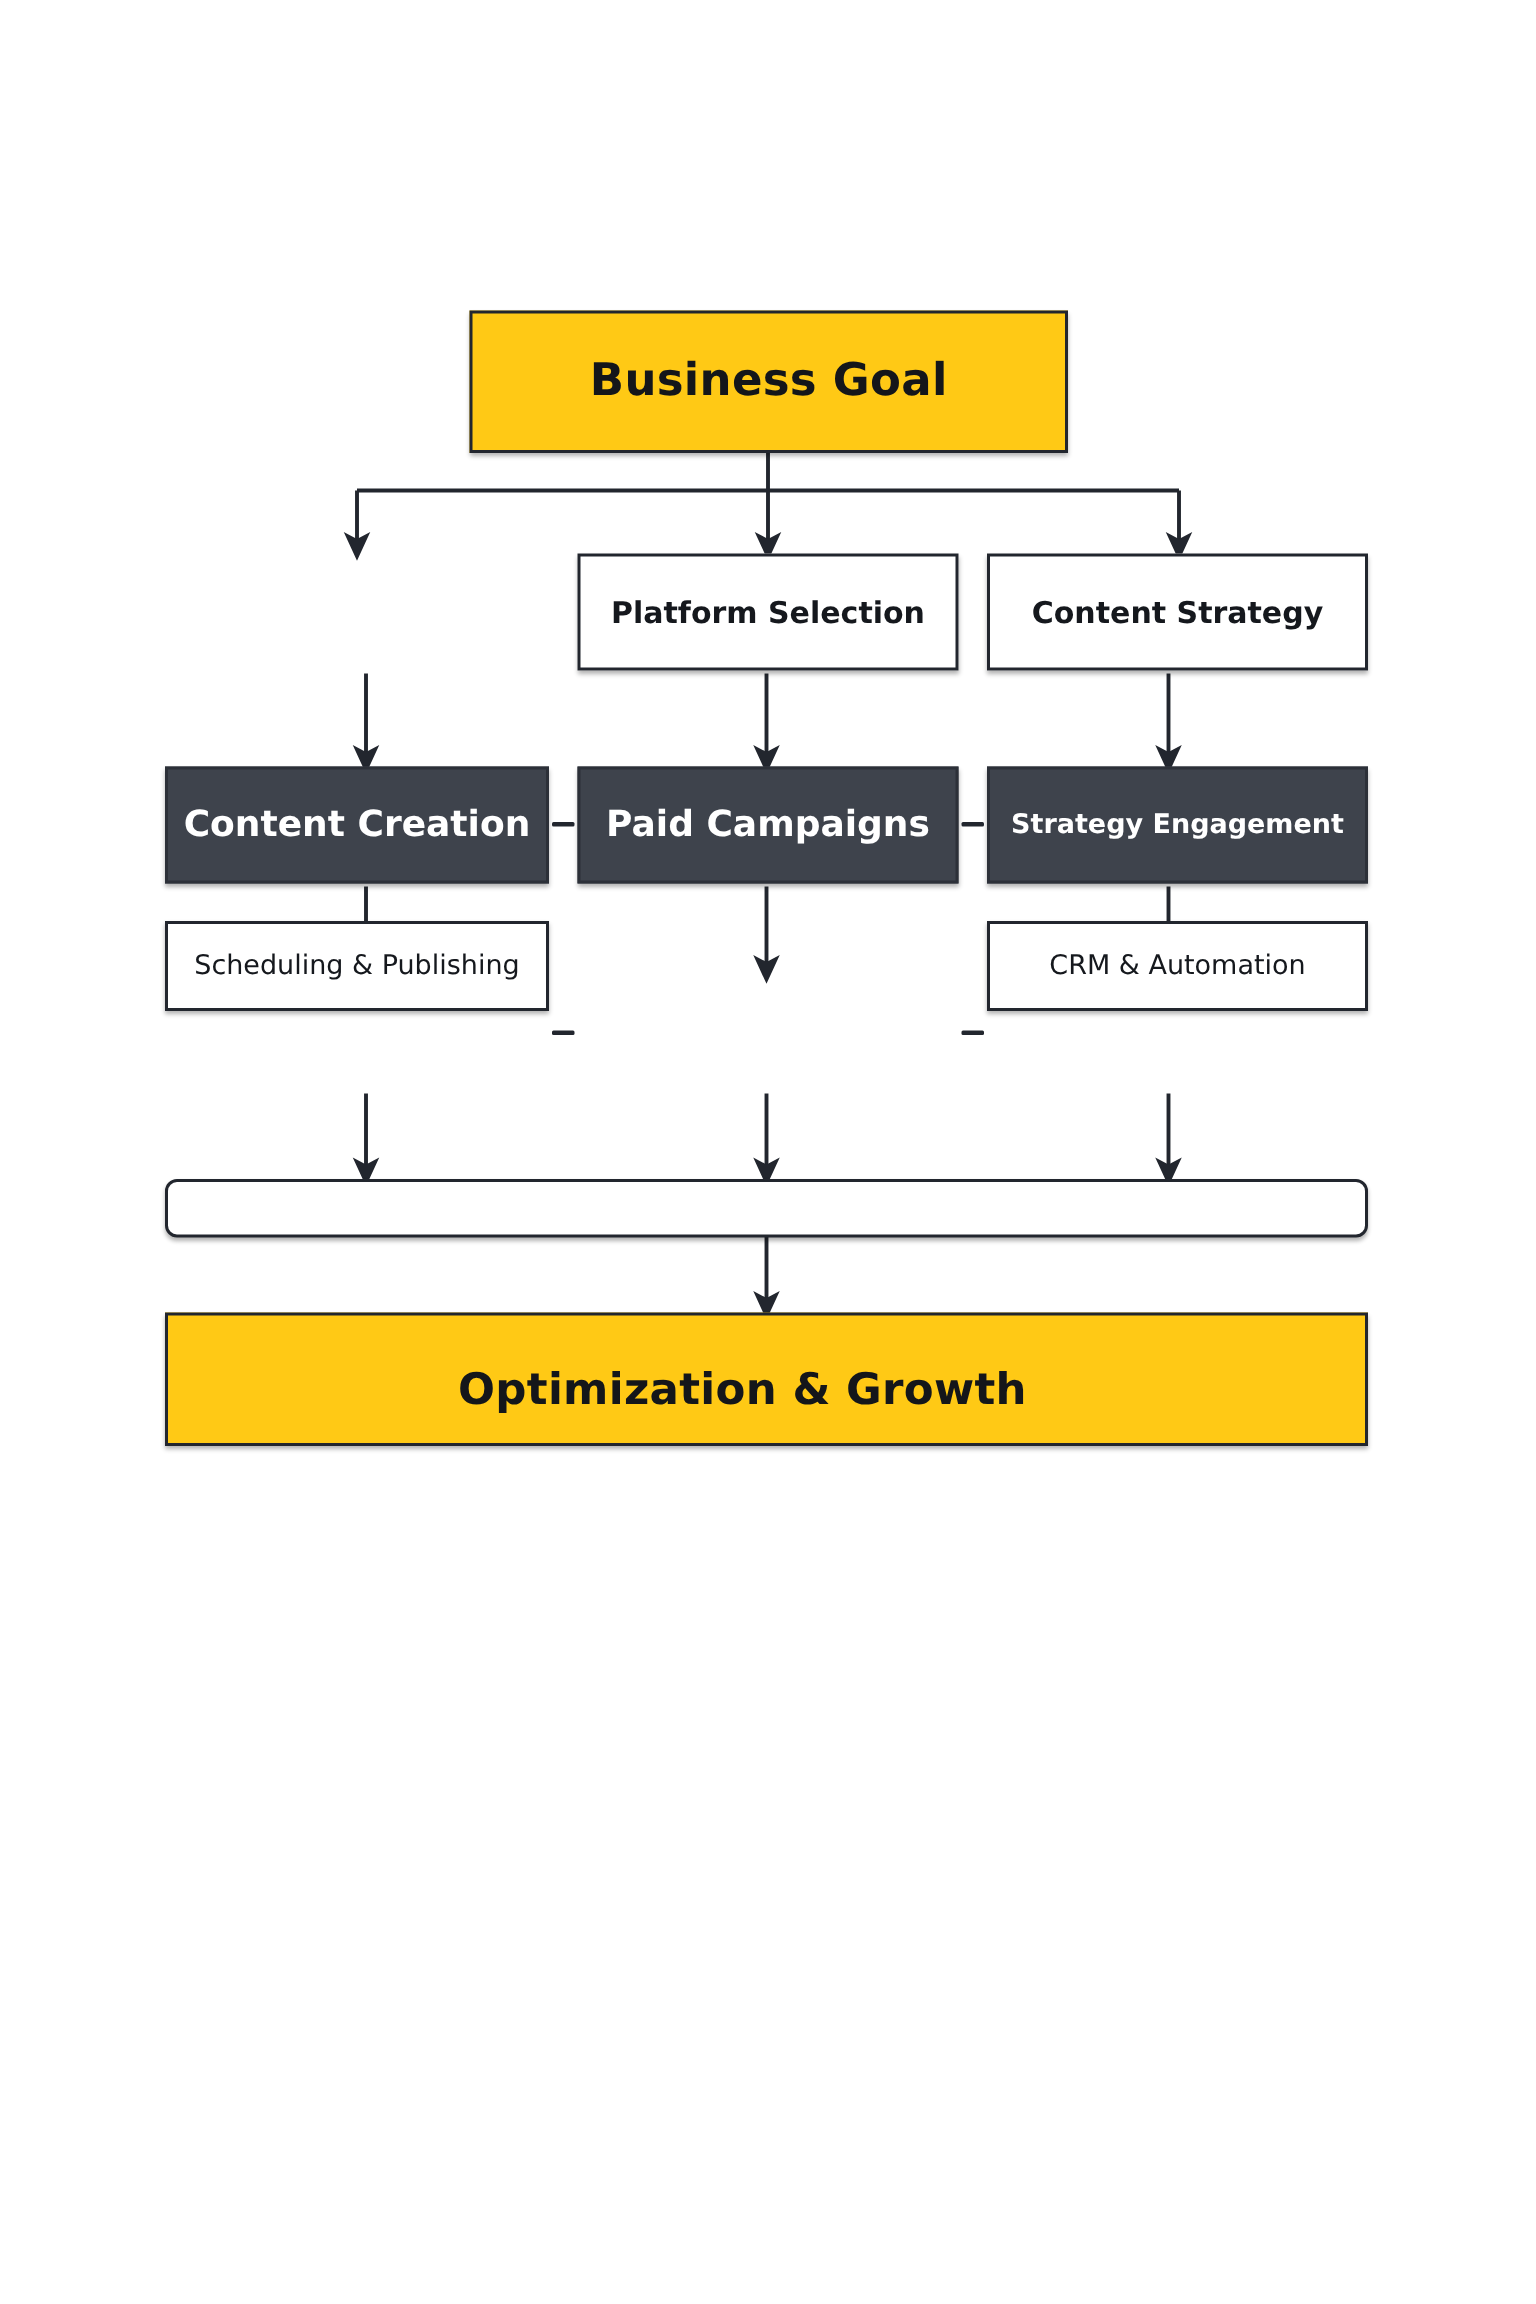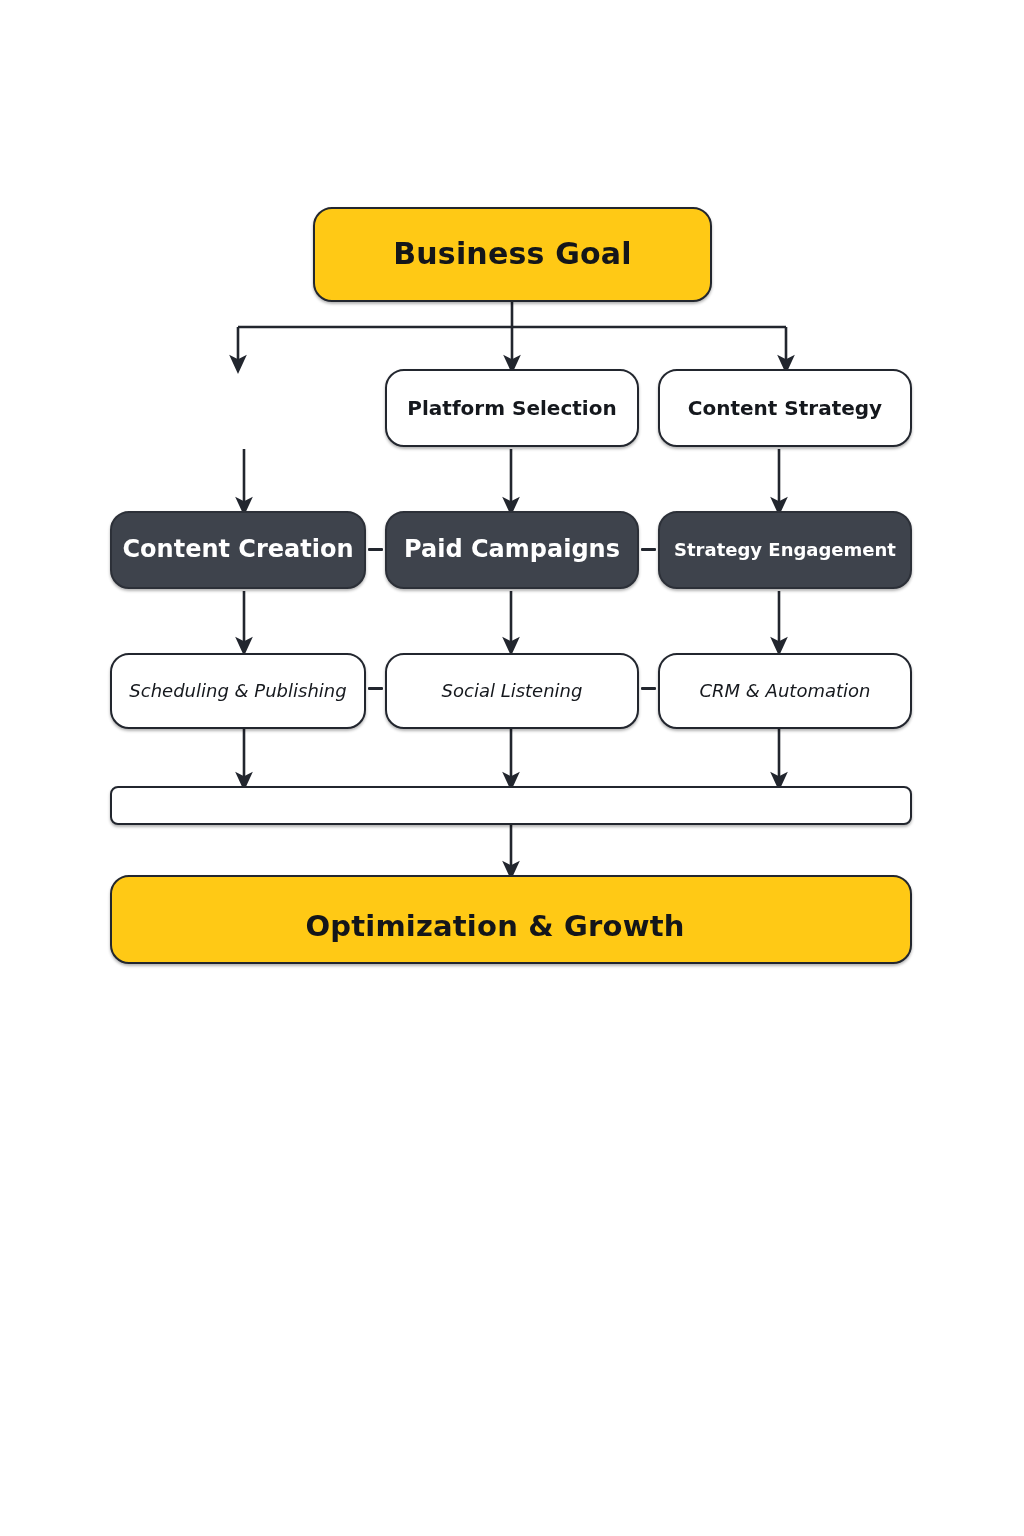--- a/index.html
+++ b/index.html
@@ -31,21 +31,21 @@
     width: 1024px;
     height: 1536px;
     pointer-events: none;
     z-index: 1;
   }
 
   
   .node {
     position: absolute;
     box-sizing: border-box;
-    border-radius: 19px;
+    border-radius: 0;
     border: 2.5px solid #22262e;
     display: flex;
     align-items: center;
     justify-content: center;
     text-align: center;
     z-index: 3;
     box-shadow: 0 2px 3px rgba(0,0,0,0.30);
   }
   .node .lbl {
     display: block;
@@ -69,21 +69,21 @@
   }
 
   
   #node-goal {
     left: 313px; top: 207px; width: 399px; height: 95px;
   }
   #node-goal .lbl { font-size: 30px; font-weight: bold; letter-spacing: .2px; }
 
   .row2 { top: 369px; height: 78px; }
   .row3 { top: 511px; height: 78px; }
-  .row4 { top: 653px; height: 76px; font-style: italic; }
+  .row4 { top: 614px; height: 60px; }
 
   .col1 { left: 110px; width: 256px; }
   .col2 { left: 385px; width: 254px; }
   .col3 { left: 658px; width: 254px; }
 
   .row2 .lbl { font-size: 20px; font-weight: bold; }
   .row3 .lbl { font-size: 24px; font-weight: bold; }
   .row3.col3 .lbl { font-size: 18px; }
   .row4 .lbl { font-size: 18px; font-weight: 500; }
 
@@ -171,23 +171,20 @@
   <div class="node dark row3 col3">
     <span class="lbl">Strategy Engagement</span>
   </div>
 
   <div class="sib-dash" style="left:368px; top:548px;"></div>
   <div class="sib-dash" style="left:641px; top:548px;"></div>
 
   <div class="node plain row4 col1">
     <span class="lbl">Scheduling &amp; Publishing</span>
   </div>
-  <div class="node plain row4 col2">
-    <span class="lbl">Social Listening</span>
-  </div>
   <div class="node plain row4 col3">
     <span class="lbl">CRM &amp; Automation</span>
   </div>
 
   <div class="sib-dash" style="left:368px; top:687px;"></div>
   <div class="sib-dash" style="left:641px; top:687px;"></div>
 
   <div class="node plain" id="node-empty-bar">
     <span class="lbl"></span>
   </div>

